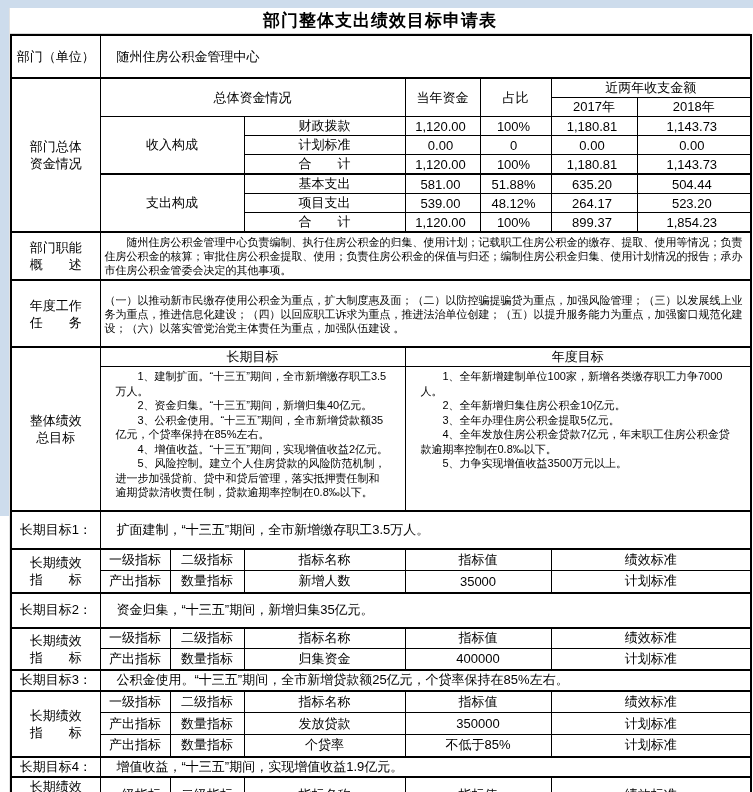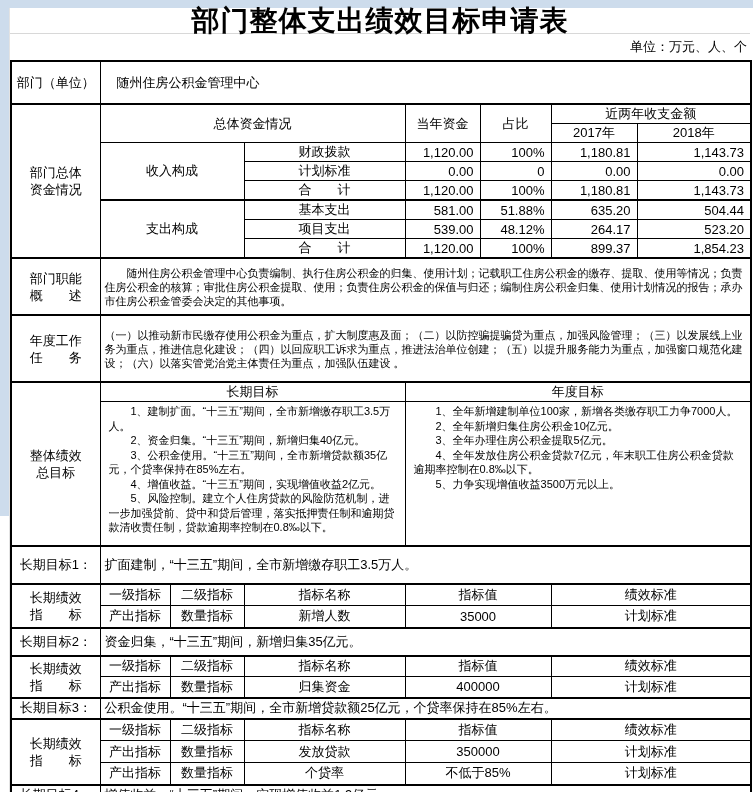--- a/index.html
+++ b/index.html
@@ -8,47 +8,46 @@
     font-family:"Liberation Sans","DejaVu Sans",sans-serif;color:#000;
     overflow:hidden;
   }
   .gutter-top{position:absolute;left:0;top:0;width:753px;height:8px;background:#cddcec;}
   .gutter-left{position:absolute;left:0;top:8px;width:10px;height:784px;
     background:linear-gradient(#cddcec 0 508px,#ffffff 508px);
     border-right:1px solid #e3e3e3;box-sizing:border-box;}
   .gutter-right{position:absolute;right:0;top:8px;width:3px;height:784px;background:#fff;}
   .sheet{position:absolute;left:10px;top:8px;width:740px;}
   .title-row{height:25px;line-height:25px;text-align:center;font-weight:bold;
-    font-size:28px;border-bottom:1px solid #d8d8d8;letter-spacing:1px;}
+    font-size:17px;border-bottom:1px solid #d8d8d8;letter-spacing:1px;}
   .unit-row{height:26px;line-height:26px;text-align:right;font-size:13px;padding-right:3px;box-sizing:border-box;}
   table.main{border-collapse:collapse;table-layout:fixed;width:740px;font-size:13px;}
   table.main{border:2px solid #000;}
   td{border:1px solid #000;padding:0 2px;overflow:hidden;vertical-align:middle;box-sizing:border-box;}
   tr.sep td{border-top-width:2px;}
   td.sepr{border-top-width:2px;}
   .ctr{text-align:center;}
-  .num{text-align:right;padding-right:6px;}
+  .num{text-align:center;padding-right:6px;}
   .pre{white-space:pre-line;line-height:17px;}
   .txt{vertical-align:middle;padding:1px 4px;}
   .txt p,.goals p{margin:0;line-height:14px;font-size:11px;}
   .indent p{text-indent:2em;}
-  .goals{vertical-align:top;padding:2px 8px;margin-top:43px;}
+  .goals{vertical-align:top;padding:2px 15px;margin-top:43px;}
   .goals p{text-indent:2em;line-height:14.5px;}
-  .goal-text{padding-left:4px;}
+  .goal-text{padding-left:16px;}
 </style>
 </head>
 <body>
 
 <div class="gutter-top"></div>
 <div class="gutter-left"></div>
 <div class="gutter-right"></div>
 
 <div class="sheet">
   <div class="title-row">部门整体支出绩效目标申请表</div>
-  <div class="unit-row">单位：万元、人、个</div>
 
   <table class="main">
     <colgroup>
       <col style="width:89px">
         <col style="width:70px">
         <col style="width:74px">
         <col style="width:161px">
       <col style="width:75px">
         <col style="width:71px">
         <col style="width:86px">
@@ -111,21 +110,21 @@
       <td class="num">523.20</td>
     </tr>
     <tr style="height:19px">
       <td class="ctr">合　　计</td>
       <td class="num">1,120.00</td>
       <td class="num">100%</td>
       <td class="num">899.37</td>
       <td class="num">1,854.23</td>
     </tr>
 
-    <tr class="sep" style="height:57px">
+    <tr class="sep" style="height:48px">
       <td class="ctr pre">部门职能
 概　　述</td>
       <td colspan="7" class="txt indent">
         <p>随州住房公积金管理中心负责编制、执行住房公积金的归集、使用计划；记载职工住房公积金的缴存、提取、使用等情况；负责住房公积金的核算；审批住房公积金提取、使用；负责住房公积金的保值与归还；编制住房公积金归集、使用计划情况的报告；承办市住房公积金管委会决定的其他事项。</p>
       </td>
     </tr>
 
     <tr class="sep" style="height:67px">
       <td class="ctr pre">年度工作
 任　　务</td>
@@ -171,21 +170,21 @@
       <td class="ctr" colspan="2">绩效标准</td>
     </tr>
     <tr style="height:22px">
       <td class="ctr">产出指标</td>
       <td class="ctr">数量指标</td>
       <td class="ctr">新增人数</td>
       <td class="ctr" colspan="2">35000</td>
       <td class="ctr" colspan="2">计划标准</td>
     </tr>
 
-    <tr class="sep" style="height:28px">
+    <tr class="sep" style="height:35px">
       <td class="ctr">长期目标2：</td>
       <td colspan="7" class="goal-text">资金归集，“十三五”期间，新增归集35亿元。</td>
     </tr>
     <tr class="sep" style="height:21px">
       <td class="ctr pre" rowspan="2">长期绩效
 指　　标</td>
       <td class="ctr">一级指标</td>
       <td class="ctr">二级指标</td>
       <td class="ctr">指标名称</td>
       <td class="ctr" colspan="2">指标值</td>

